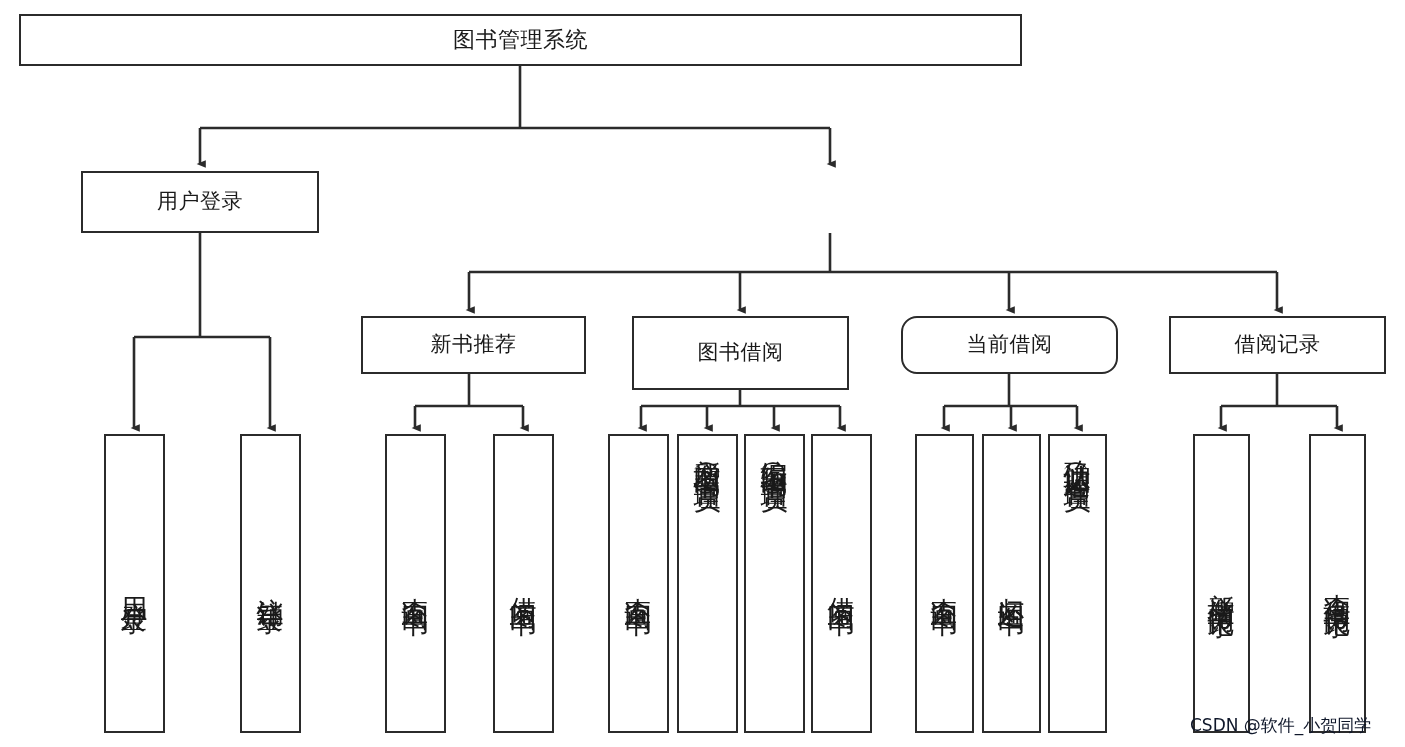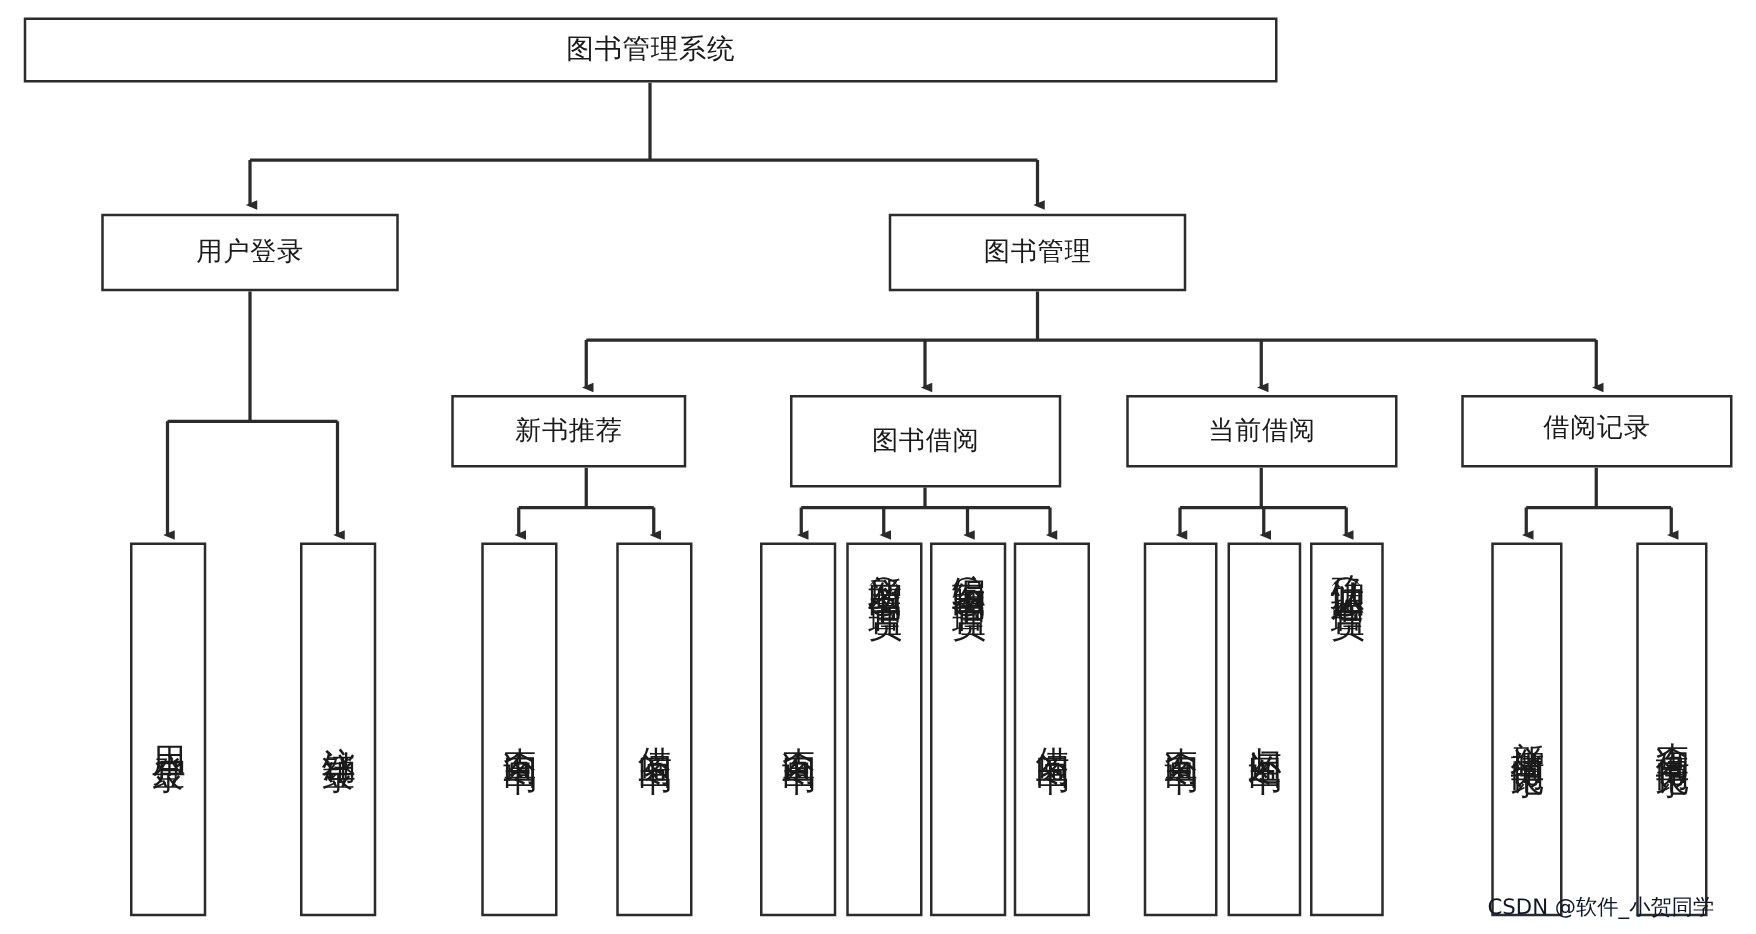--- a/index.html
+++ b/index.html
@@ -141,34 +141,31 @@
     </g>
   </svg>
 
   <div class="node horiz root" style="left:19px; top:14px; width:1003px; height:52px;">
     <span class="label">图书管理系统</span>
   </div>
 
   <div class="node horiz" style="left:81px; top:171px; width:238px; height:62px;">
     <span class="label">用户登录</span>
   </div>
-  <div class="node horiz" style="left:711px; top:171px; width:238px; height:62px;">
-    <span class="label">图书管理</span>
-  </div>
-
-  <div class="node horiz" style="left:361px; top:316px; width:188px; height:58px;">
+
+  <div class="node horiz" style="left:361px; top:316px; width:225px; height:58px;">
     <span class="label">新书推荐</span>
   </div>
   <div class="node horiz" style="left:632px; top:316px; width:217px; height:74px;">
     <span class="label">图书借阅</span>
   </div>
-  <div class="node horiz" style="left:901px; top:316px; width:217px; height:58px;">
+  <div class="node horiz" style="left:901px; top:316px; width:217px; height:58px;border-radius:16px;">
     <span class="label">当前借阅</span>
   </div>
-  <div class="node horiz" style="left:1169px; top:316px; width:217px; height:58px;font-family:Liberation Mono, monospace;">
+  <div class="node horiz" style="left:1169px; top:316px; width:217px; height:58px;">
     <span class="label">借阅记录</span>
   </div>
 
   <div class="node leaf v-center" style="left:104px; top:434px; width:61px; height:299px;">
     <span class="label">用户登录</span>
   </div>
   <div class="node leaf v-center" style="left:240px; top:434px; width:61px; height:299px;">
     <span class="label">注销登录</span>
   </div>
 

